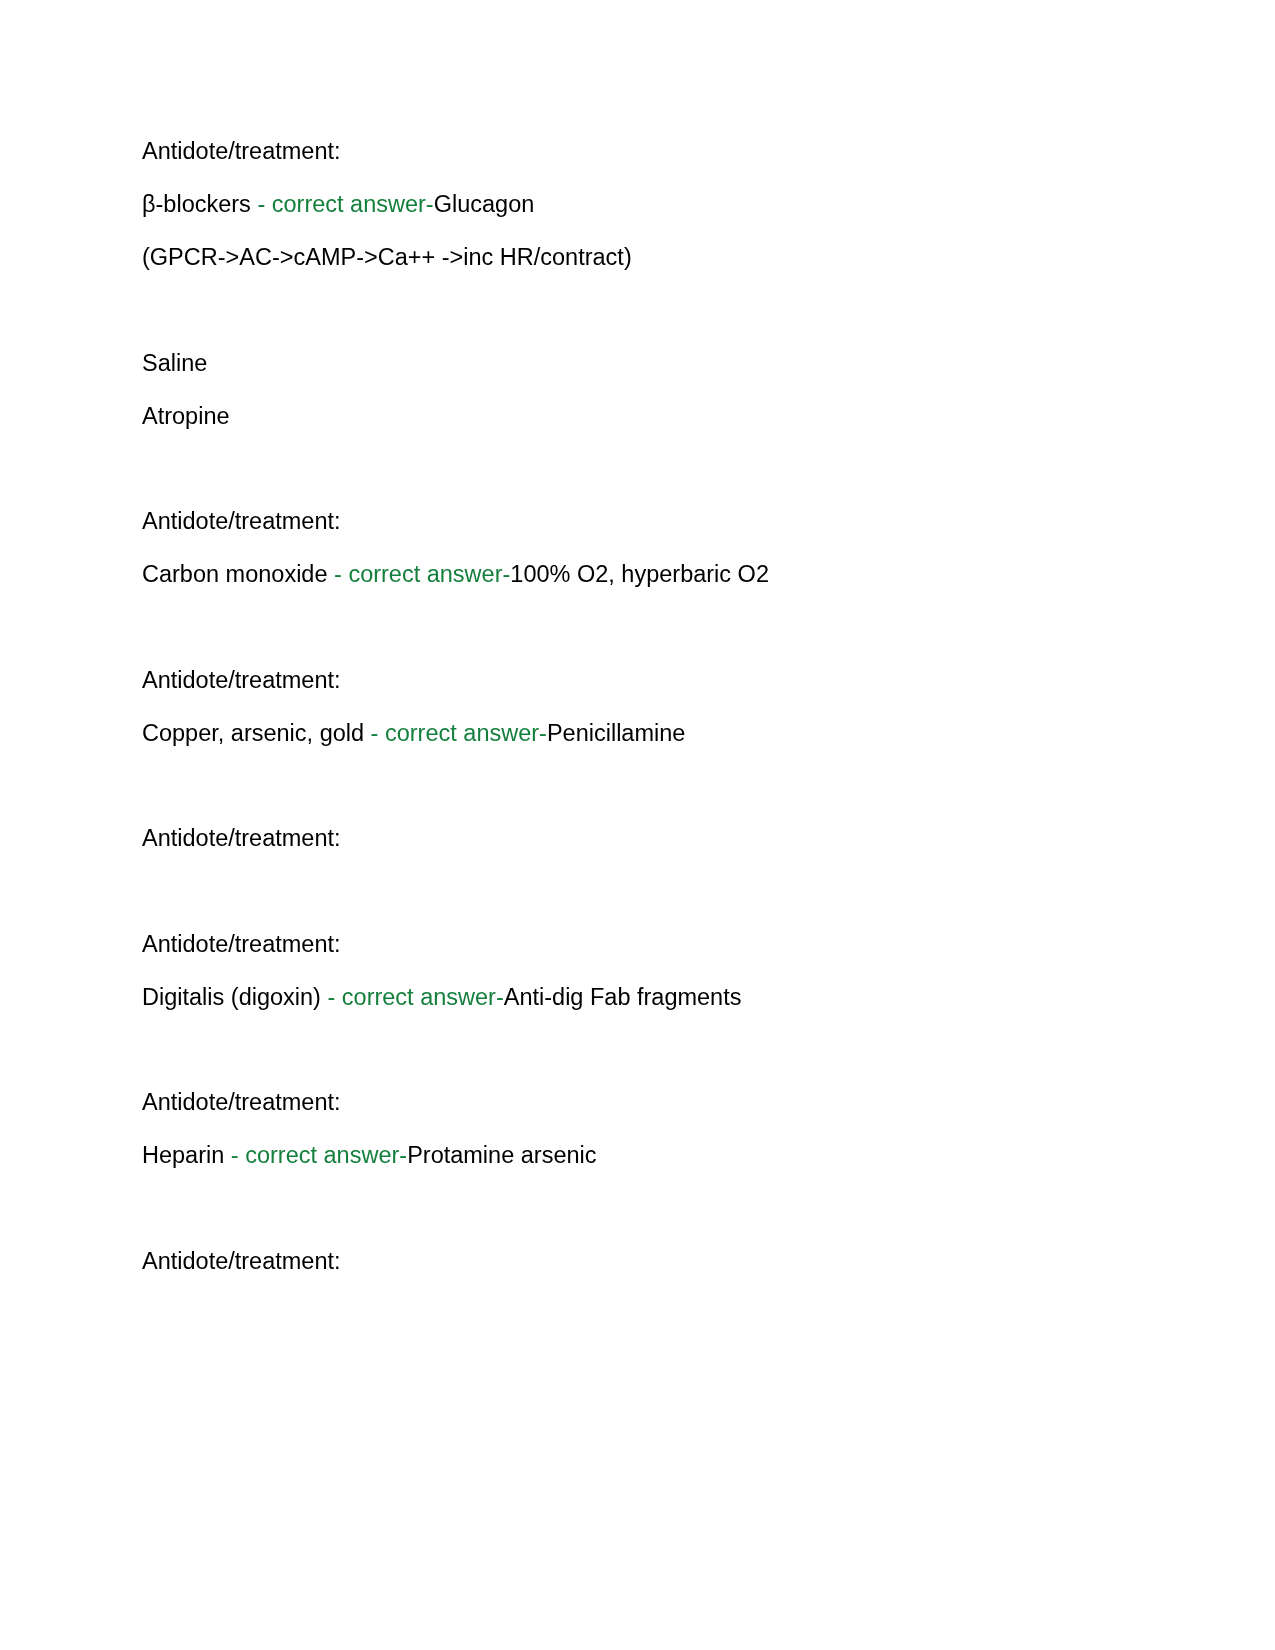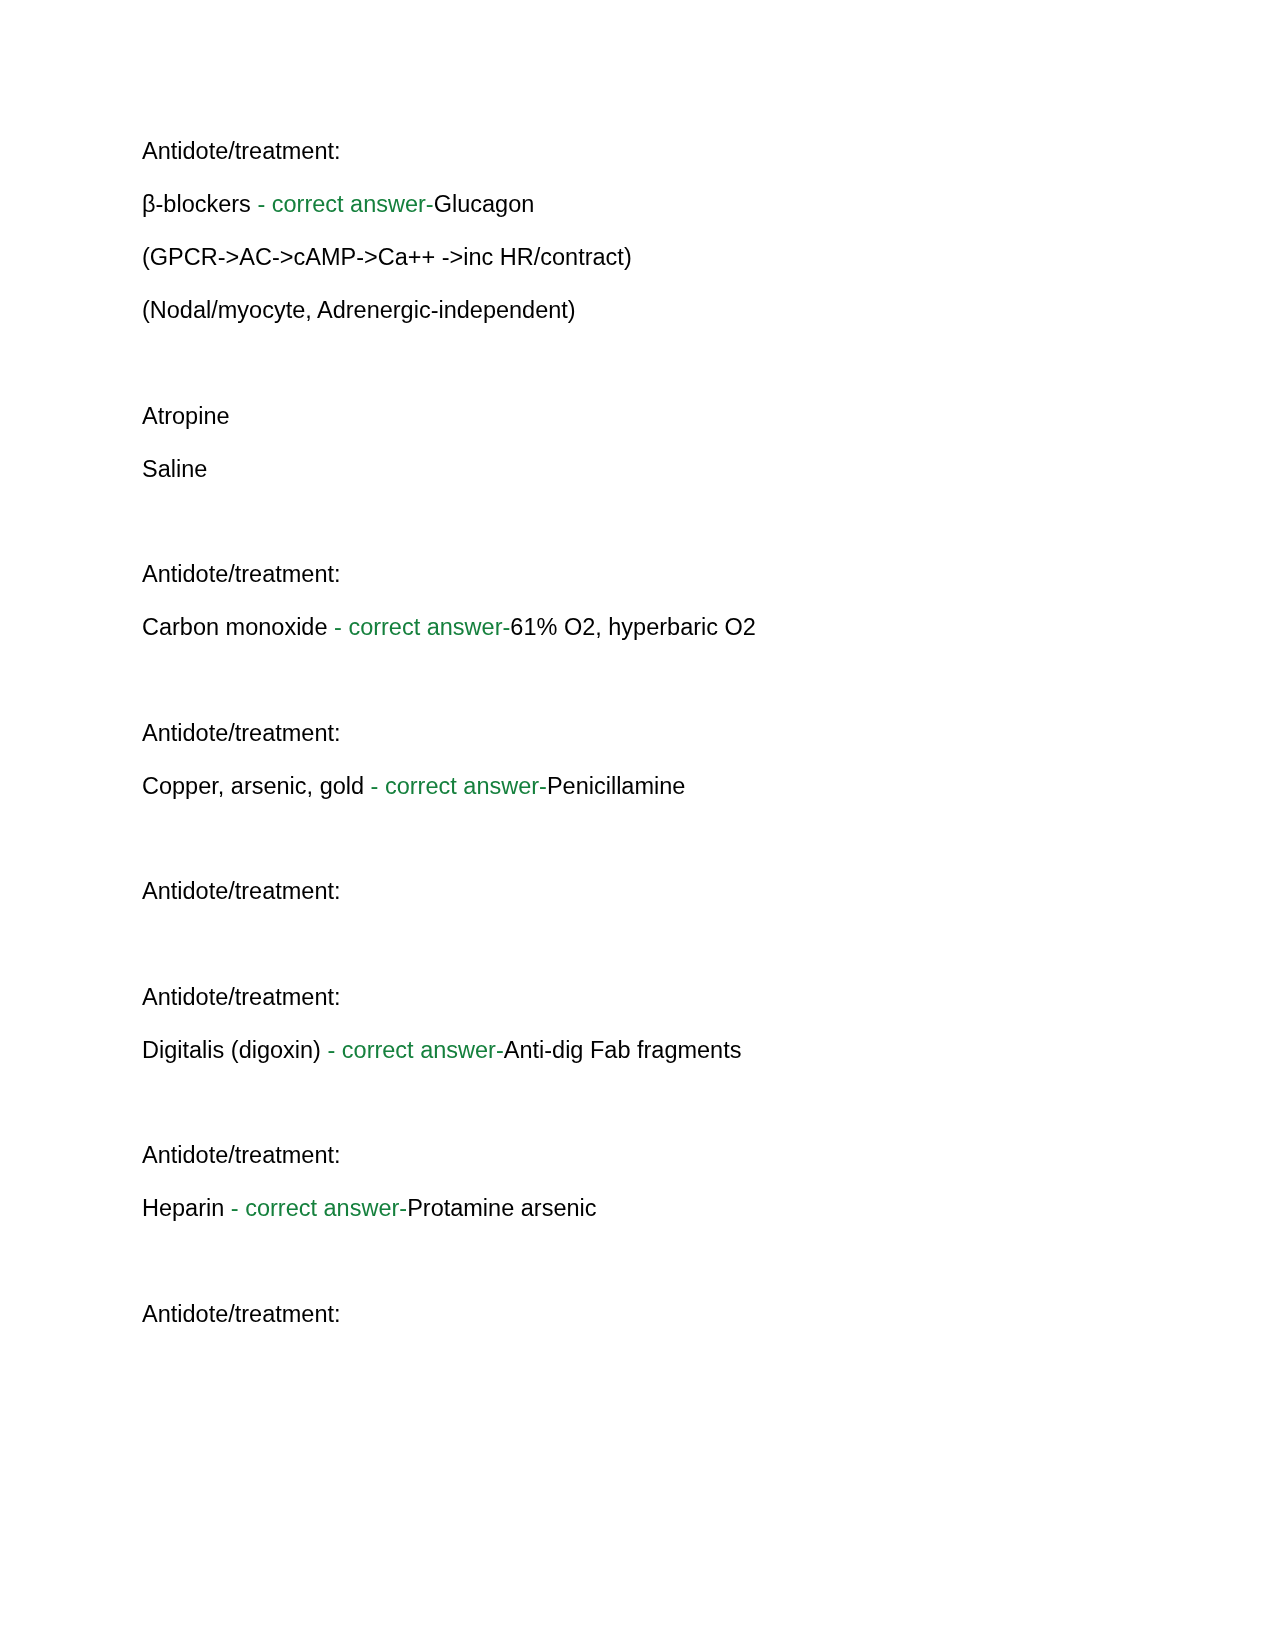--- a/index.html
+++ b/index.html
@@ -47,27 +47,26 @@
   }
 </style>
 </head>
 <body>
 
 <div class="page">
   <div class="doc-body" id="doc-body">
       <p class="para"><span class="seg">Antidote/treatment:</span></p>
       <p class="para"><span class="seg">β-blockers </span><span class="seg red">- correct answer-</span><span class="seg">Glucagon</span></p>
       <p class="para"><span class="seg">(GPCR-&gt;AC-&gt;cAMP-&gt;Ca++ -&gt;inc HR/contract)</span></p>
-      <p class="para"><span class="seg">(Nodal/myocyte, Adrenergic-independent)</span></p>
       <p class="para blank"></p>
+      <p class="para"><span class="seg">Saline</span></p>
       <p class="para"><span class="seg">Atropine</span></p>
-      <p class="para"><span class="seg">Saline</span></p>
       <p class="para blank"></p>
       <p class="para"><span class="seg">Antidote/treatment:</span></p>
-      <p class="para"><span class="seg">Carbon monoxide </span><span class="seg red">- correct answer-</span><span class="seg">61% O2, hyperbaric O2</span></p>
+      <p class="para"><span class="seg">Carbon monoxide </span><span class="seg red">- correct answer-</span><span class="seg">100% O2, hyperbaric O2</span></p>
       <p class="para blank"></p>
       <p class="para"><span class="seg">Antidote/treatment:</span></p>
       <p class="para"><span class="seg">Copper, arsenic, gold </span><span class="seg red">- correct answer-</span><span class="seg">Penicillamine</span></p>
       <p class="para blank"></p>
       <p class="para"><span class="seg">Antidote/treatment:</span></p>
       <p class="para blank"></p>
       <p class="para"><span class="seg">Antidote/treatment:</span></p>
       <p class="para"><span class="seg">Digitalis (digoxin) </span><span class="seg red">- correct answer-</span><span class="seg">Anti-dig Fab fragments</span></p>
       <p class="para blank"></p>
       <p class="para"><span class="seg">Antidote/treatment:</span></p>

